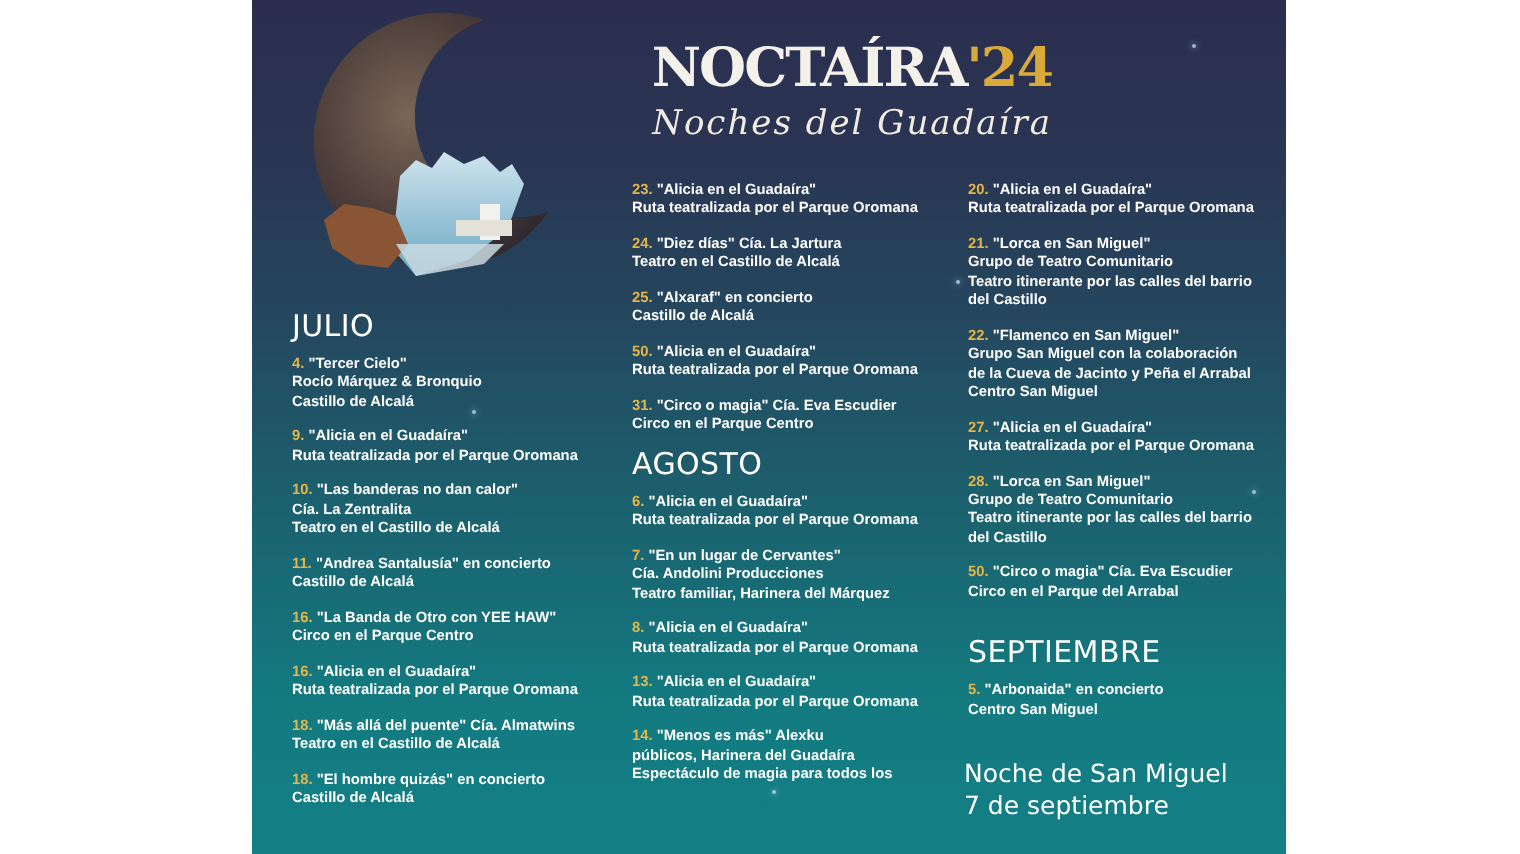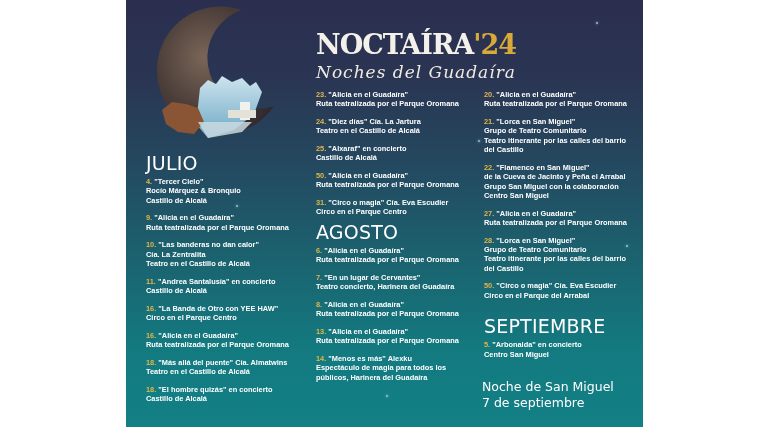--- a/index.html
+++ b/index.html
@@ -1,26 +1,26 @@
 <!DOCTYPE html>
 <html><head>
 <meta charset="utf-8">
 <style>
   html,body{margin:0;padding:0;}
   body{width:760px;height:427px;background:#ffffff;position:relative;overflow:hidden;font-family:"DejaVu Sans",sans-serif;}
   .poster{position:absolute;left:126px;top:0;width:517px;height:427px;overflow:hidden;
     background:linear-gradient(180deg,#2b2e4f 0%,#2a3553 18%,#24485f 38%,#1a6470 62%,#137a80 82%,#128085 100%);}
   .star{position:absolute;width:2px;height:2px;border-radius:50%;background:rgba(200,230,255,.75);box-shadow:0 0 3px rgba(180,220,255,.8);}
   .moon{position:absolute;left:16px;top:6px;width:136px;height:136px;}
-  .title{position:absolute;left:190px;top:30px;width:210px;text-align:left;}
+  .title{position:absolute;left:190px;top:20px;width:210px;text-align:right;}
   .brand{font-family:"DejaVu Serif",serif;font-size:27px;font-weight:bold;color:#f4f1ea;letter-spacing:-1px;line-height:30px;white-space:nowrap;}
   .brand .yr{color:#d9a93a;}
   .subtitle{font-family:"DejaVu Serif",serif;font-style:italic;font-size:17px;color:#f1ece2;letter-spacing:1px;line-height:20px;margin-top:2px;}
   .col{position:absolute;color:#ffffff;font-family:"Liberation Sans",sans-serif;font-size:7.4px;line-height:9.4px;font-weight:bold;}
-  .month{font-family:"DejaVu Sans",sans-serif;font-size:19px;font-weight:normal;letter-spacing:.2px;color:#ffffff;margin:0 0 6px 0;line-height:15px;}
+  .month{font-family:"DejaVu Sans",sans-serif;font-size:15px;font-weight:normal;letter-spacing:.2px;color:#ffffff;margin:0 0 6px 0;line-height:15px;}
   .ev{margin-bottom:8.2px;}
   .ev .d{color:#e2b64a;}
   .line{display:block;white-space:nowrap;}
   .c1{left:20px;top:156px;width:160px;}
   .c2{left:190px;top:90px;width:165px;}
   .c3{left:358px;top:90px;width:160px;}
   .special{position:absolute;left:356px;top:379px;width:160px;color:#ffffff;font-family:"DejaVu Sans",sans-serif;font-size:12.5px;line-height:16px;}
 </style>
 </head>
 <body>
@@ -121,52 +121,53 @@
       <span class="line">Circo en el Parque Centro</span>
     </div>
 
     <div class="month" style="margin-top:0">AGOSTO</div>
     <div class="ev">
       <span class="line"><span class="d">6.</span> <span>"Alicia en el Guadaíra"</span></span>
       <span class="line">Ruta teatralizada por el Parque Oromana</span>
     </div>
     <div class="ev">
       <span class="line"><span class="d">7.</span> <span>"En un lugar de Cervantes"</span></span>
-      <span class="line">Teatro concierto, Harinera del Guadaíra</span>
+      <span class="line">Cía. Andolini Producciones</span>
+      <span class="line">Teatro familiar, Harinera del Márquez</span>
     </div>
     <div class="ev">
       <span class="line"><span class="d">8.</span> <span>"Alicia en el Guadaíra"</span></span>
       <span class="line">Ruta teatralizada por el Parque Oromana</span>
     </div>
     <div class="ev">
       <span class="line"><span class="d">13.</span> <span>"Alicia en el Guadaíra"</span></span>
       <span class="line">Ruta teatralizada por el Parque Oromana</span>
     </div>
     <div class="ev">
       <span class="line"><span class="d">14.</span> <span>"Menos es más" Alexku</span></span>
+      <span class="line">públicos, Harinera del Guadaíra</span>
       <span class="line">Espectáculo de magia para todos los</span>
-      <span class="line">públicos, Harinera del Guadaíra</span>
     </div>
   </div>
 
   <div class="col c3">
     <div class="ev">
       <span class="line"><span class="d">20.</span> <span>"Alicia en el Guadaíra"</span></span>
       <span class="line">Ruta teatralizada por el Parque Oromana</span>
     </div>
     <div class="ev">
       <span class="line"><span class="d">21.</span> <span>"Lorca en San Miguel"</span></span>
       <span class="line">Grupo de Teatro Comunitario</span>
       <span class="line">Teatro itinerante por las calles del barrio</span>
       <span class="line">del Castillo</span>
     </div>
     <div class="ev">
       <span class="line"><span class="d">22.</span> <span>"Flamenco en San Miguel"</span></span>
+      <span class="line">Grupo San Miguel con la colaboración</span>
       <span class="line">de la Cueva de Jacinto y Peña el Arrabal</span>
-      <span class="line">Grupo San Miguel con la colaboración</span>
       <span class="line">Centro San Miguel</span>
     </div>
     <div class="ev">
       <span class="line"><span class="d">27.</span> <span>"Alicia en el Guadaíra"</span></span>
       <span class="line">Ruta teatralizada por el Parque Oromana</span>
     </div>
     <div class="ev">
       <span class="line"><span class="d">28.</span> <span>"Lorca en San Miguel"</span></span>
       <span class="line">Grupo de Teatro Comunitario</span>
       <span class="line">Teatro itinerante por las calles del barrio</span>

